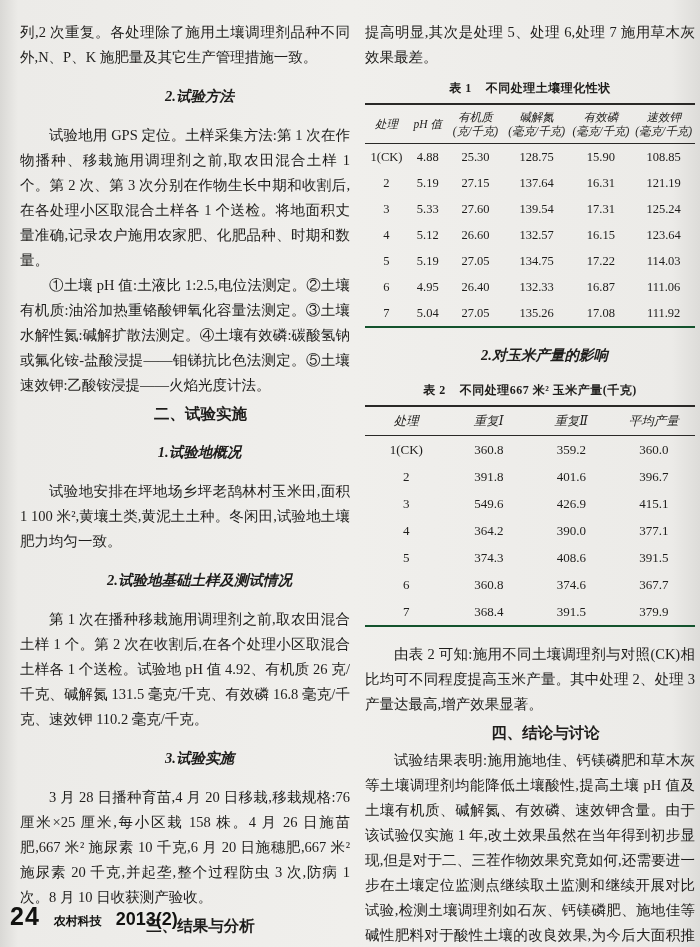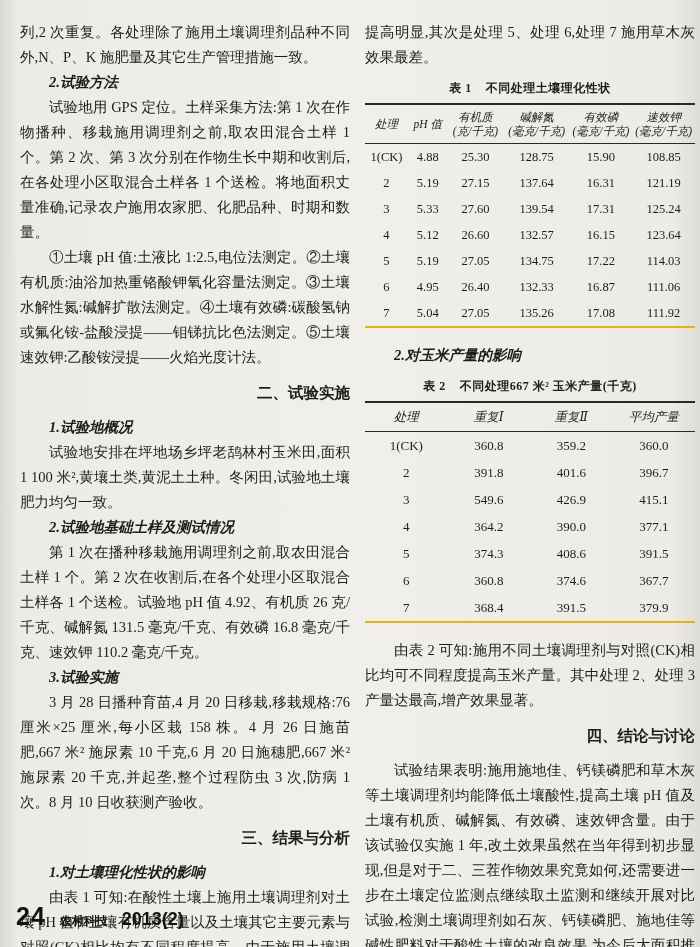--- a/index.html
+++ b/index.html
@@ -24,44 +24,44 @@
     font-size:14.5px;
     line-height:25px;
     text-align:justify;
   }
   p.body-par{text-indent:2em;}
   p.cont-par{text-indent:0;}
   h3.sec-head{
     font-weight:bold;
     font-size:15.5px;
     padding-left:2em;
-    margin:10px 0;
-    text-align:right;
+    margin:3px 0;
+    text-align:center;
   }
   h4.sub-head{
     font-style:italic;
     font-weight:600;
     font-size:14.5px;
     padding-left:2em;
-    margin:0 0;
-    text-align:left;
+    margin:14px 0;
+    text-align:center;
   }
   .tbl-caption{
     text-align:center;
     font-weight:bold;
     font-size:12px;
     margin:10px 0 6px 0;
     letter-spacing:.5px;
   }
   .tbl-caption .cap-label{margin-right:14px;}
   table.data-table{
     width:100%;
     border-collapse:collapse;
     border-top:2px solid #2a2927;
-    border-bottom:2px solid #eab308;
+    border-bottom:2px solid #14532d;
     margin-bottom:15px;
   }
   table.data-table th{
     font-weight:normal;
     font-style:italic;
     font-size:11.5px;
     line-height:14px;
     padding:5px 0;
     vertical-align:middle;
     border-bottom:1.2px solid #2a2927;
@@ -79,21 +79,21 @@
   #table1 th:nth-child(2),#table1 td:nth-child(2){width:12%;}
   #table1 th:nth-child(3),#table1 td:nth-child(3){width:17%;}
   #table1 th:nth-child(4),#table1 td:nth-child(4){width:20%;}
   #table1 th:nth-child(5),#table1 td:nth-child(5){width:19%;}
   #table1 th:nth-child(6),#table1 td:nth-child(6){width:19%;}
   #table2 th,#table2 td{width:25%;}
   #table2 th{font-size:12.5px;padding:7px 0;}
   #table2 td{height:27px;font-size:13px;}
   .footer{
     position:absolute;
-    left:16px;
+    left:10px;
     bottom:16px;
     display:flex;
     align-items:baseline;
     gap:14px;
     font-family:"Liberation Sans","DejaVu Sans",sans-serif;
     color:#121210;
   }
   .footer .page-num{font-size:25px;font-weight:bold;letter-spacing:1px;}
   .footer .journal{font-size:12px;font-weight:bold;}
   .footer .issue{font-size:18px;font-weight:bold;}

